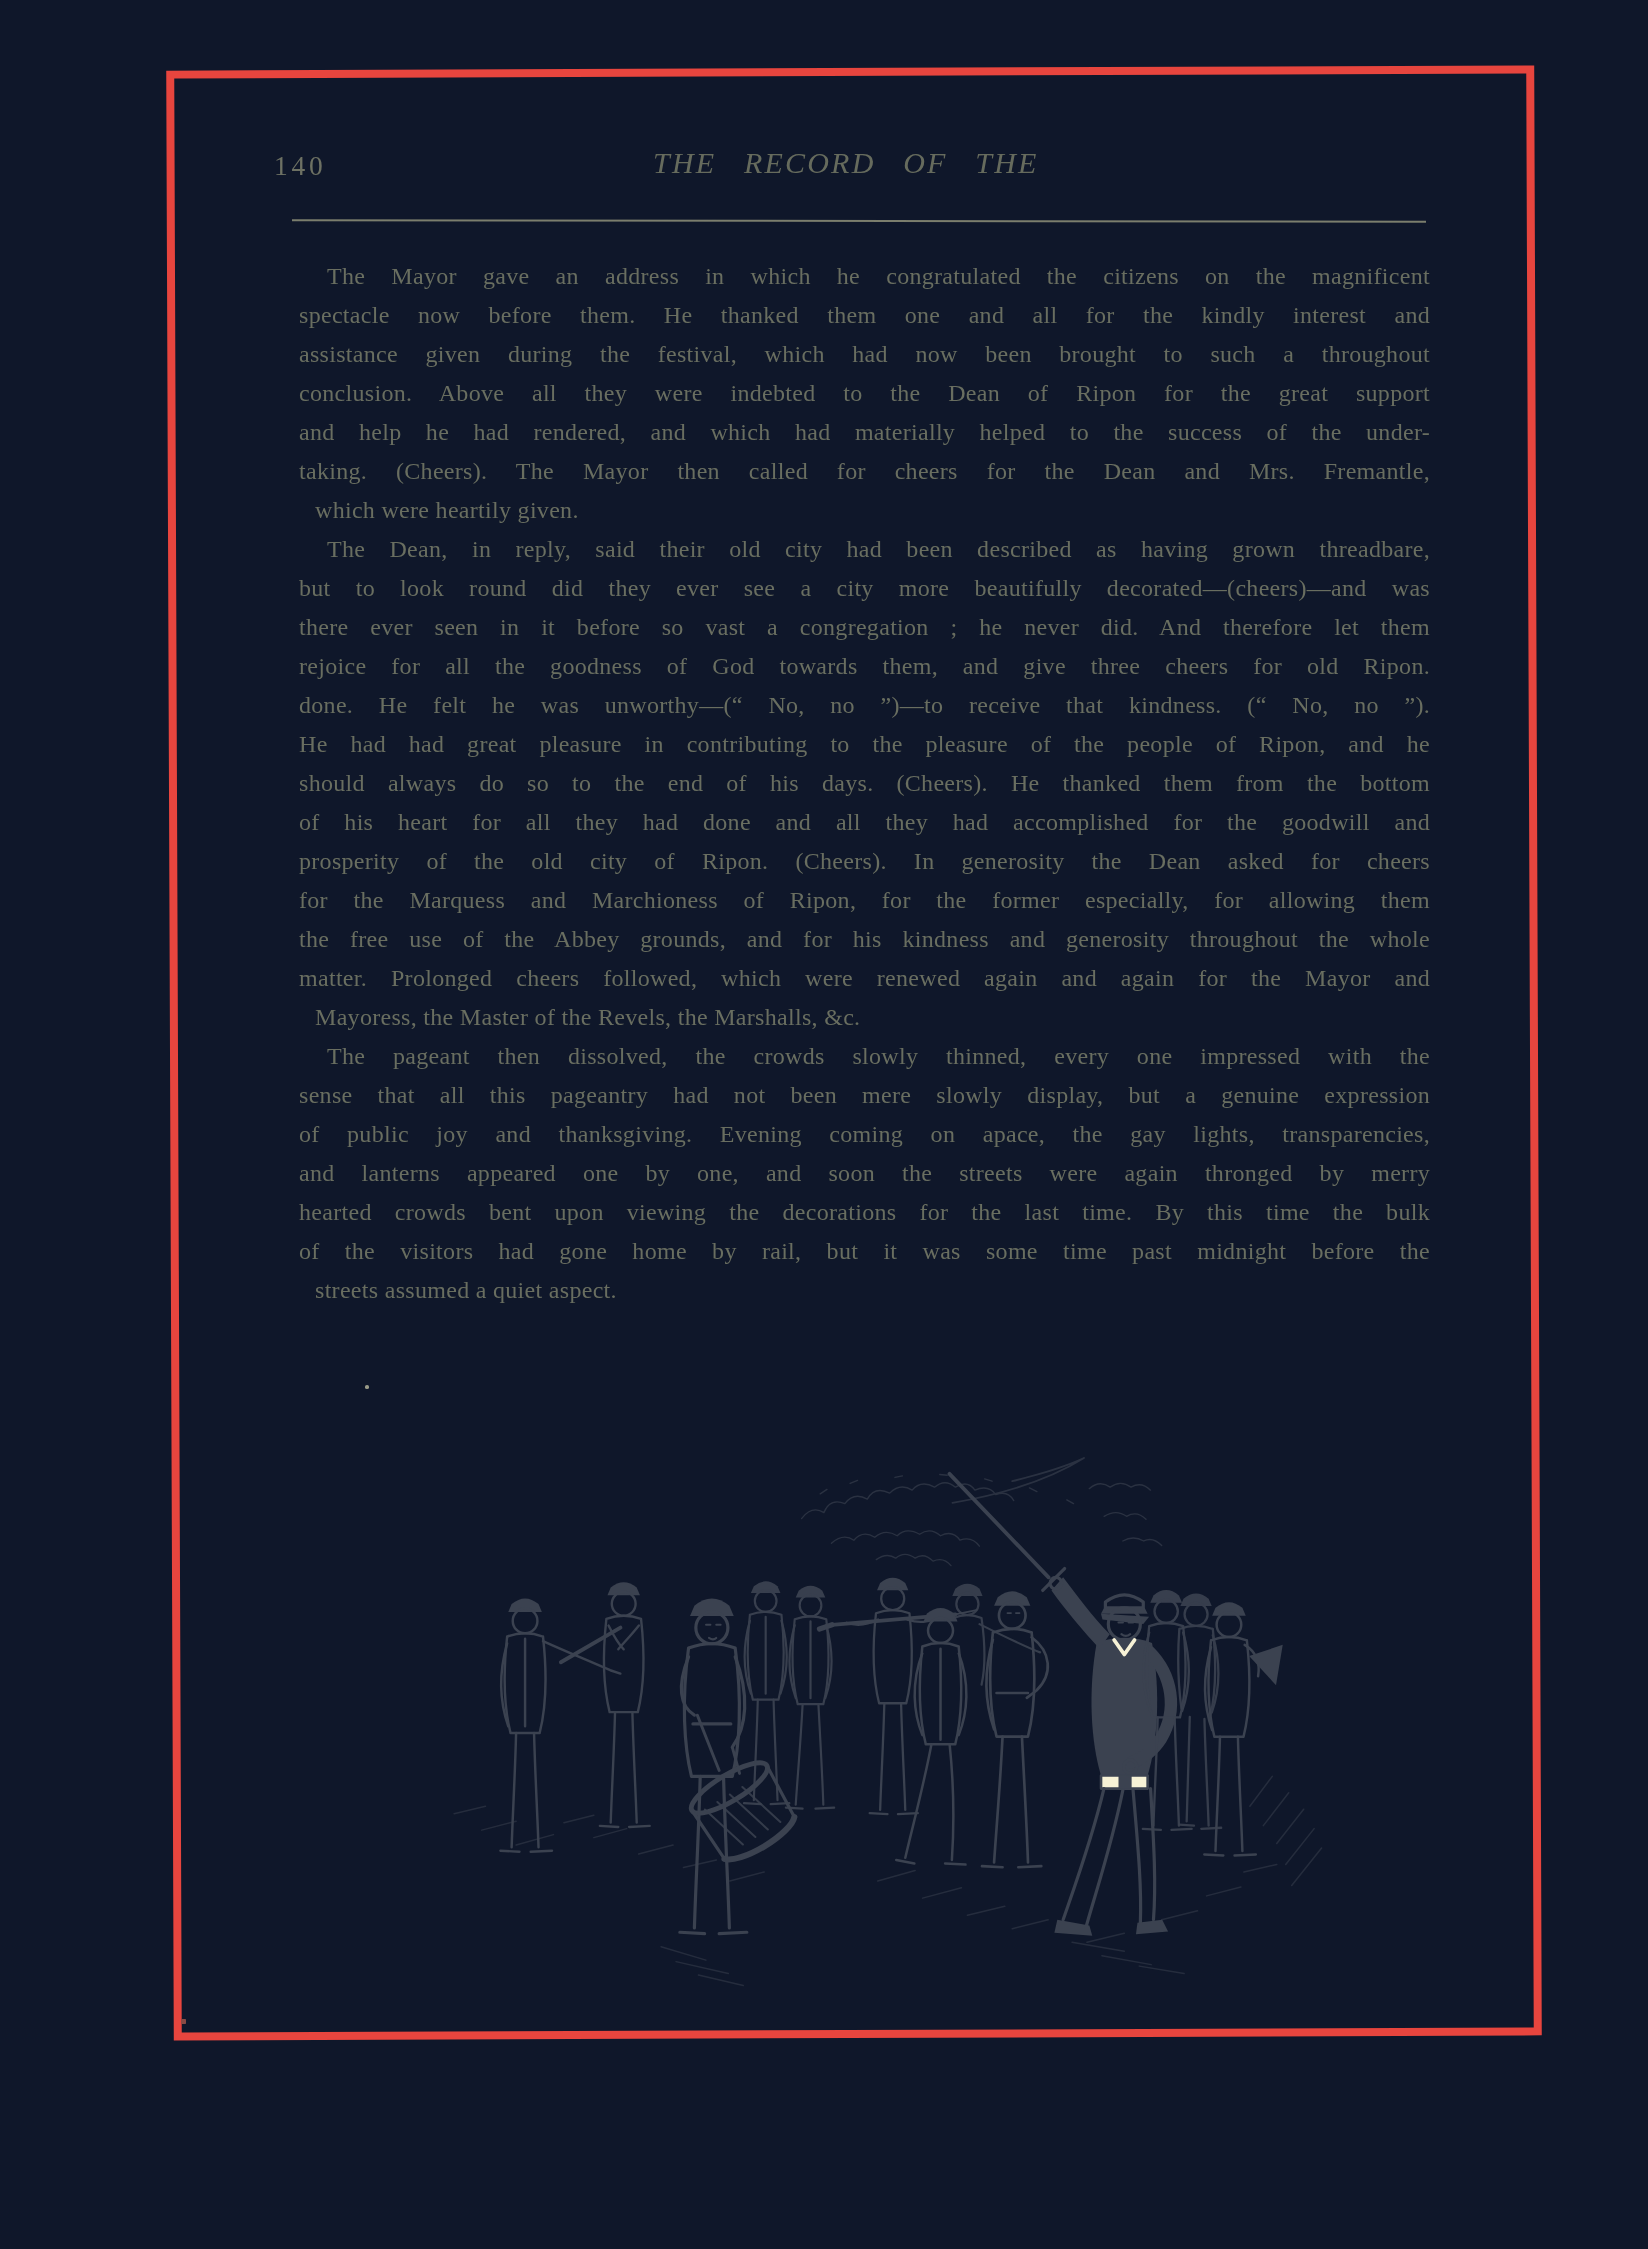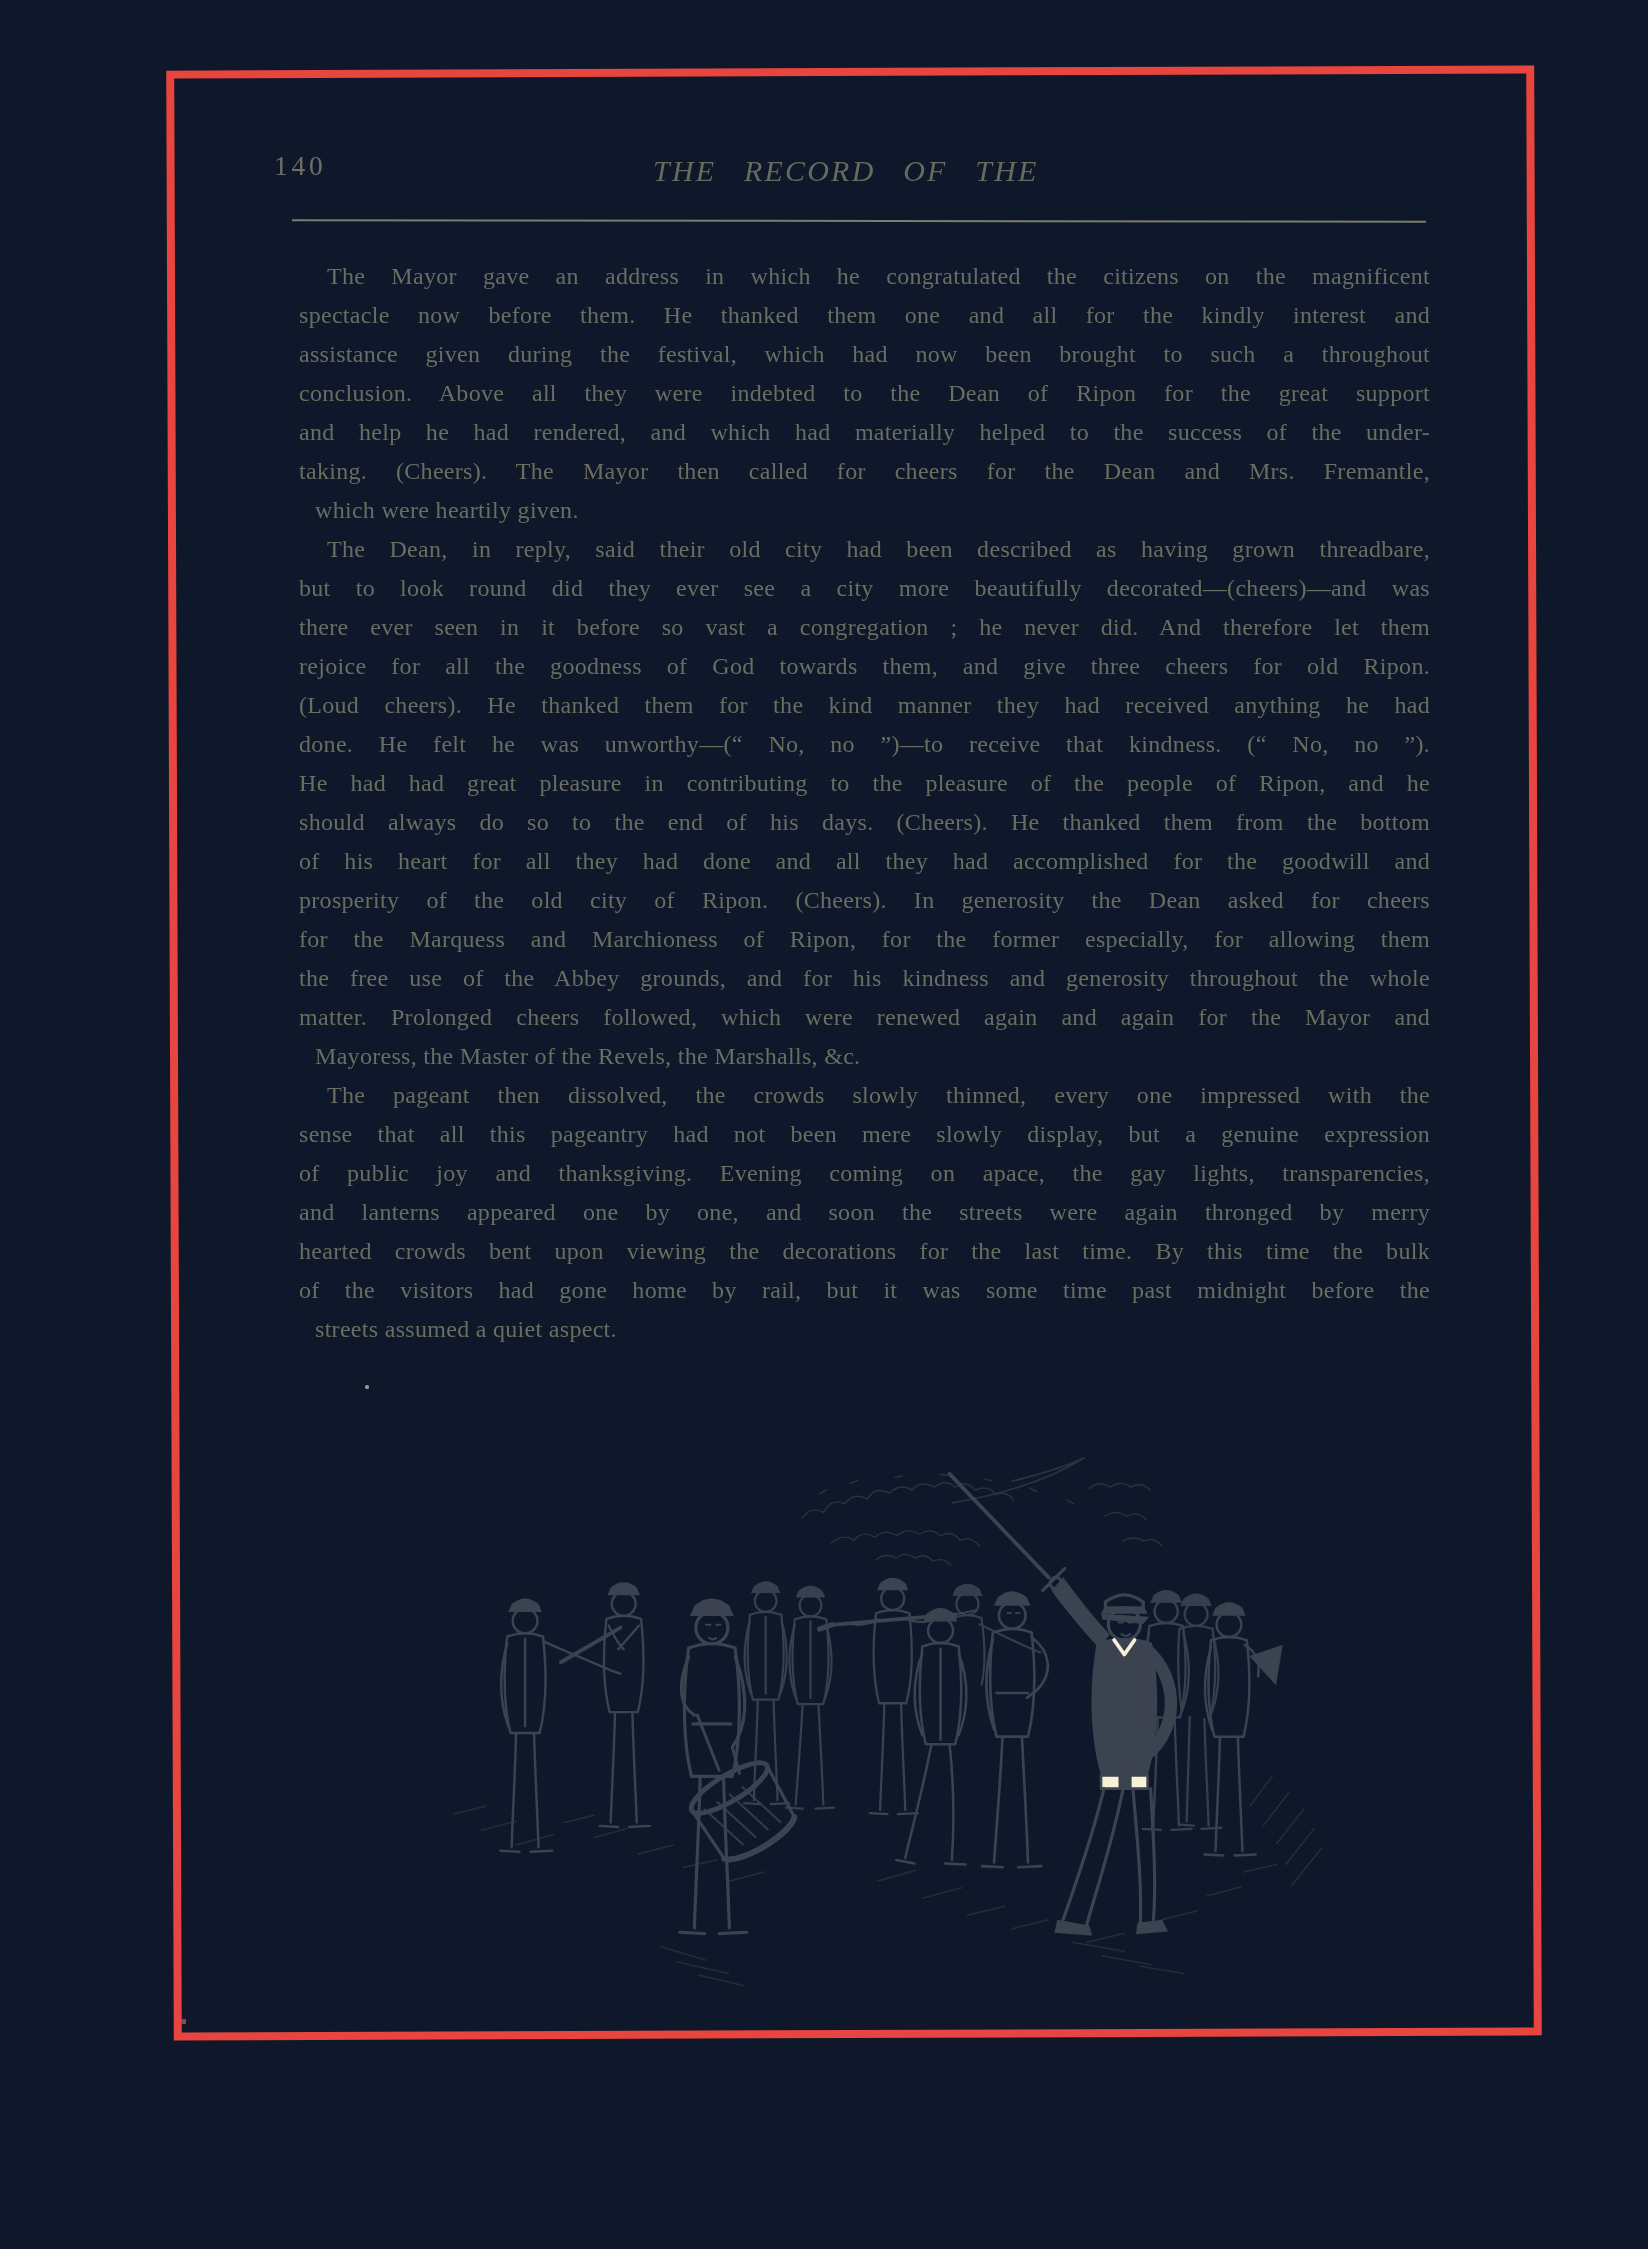--- a/index.html
+++ b/index.html
@@ -15,21 +15,21 @@
     border:8.2px solid #e7453e;box-sizing:border-box;
     transform:rotate(-0.22deg);transform-origin:50% 50%;
   }
   .page-number{
     position:absolute;left:274px;top:150px;
     font-size:27.5px;letter-spacing:3.7px;color:#6d7163;
   }
   .running-title{
     position:absolute;left:653px;top:146px;
     font-size:30px;font-style:italic;letter-spacing:2.2px;word-spacing:18px;
-    color:#666b5d;white-space:nowrap;margin-top:8px;
+    color:#666b5d;white-space:nowrap;
   }
   .header-rule{
     position:absolute;left:292px;top:220px;width:1134px;height:1.5px;
     background:#7b7e6d;transform:rotate(0.08deg);
   }
   .text-block{
     position:absolute;left:299px;top:257px;width:1131px;
     font-size:24px;line-height:39px;color:#696e60;
     letter-spacing:0.3px;
   }
@@ -65,21 +65,20 @@
         <div class="line">conclusion.  Above all they were indebted to the Dean of Ripon for the great support</div>
         <div class="line">and help he had rendered, and which had materially helped to the success of the under-</div>
         <div class="line">taking.  (Cheers).  The Mayor then called for cheers for the Dean and Mrs. Fremantle,</div>
         <div class="line last">which were heartily given.</div>
       </div>
       <div class="paragraph">
         <div class="line first">The Dean, in reply, said their old city had been described as having grown threadbare,</div>
         <div class="line">but to look round did they ever see a city more beautifully decorated—(cheers)—and was</div>
         <div class="line">there ever seen in it before so vast a congregation ; he never did.  And therefore let them</div>
         <div class="line">rejoice for all the goodness of God towards them, and give three cheers for old Ripon.</div>
-        <div class="line">(Loud cheers).  He thanked them for the kind manner they had received anything he had</div>
         <div class="line">done.  He felt he was unworthy—(“ No, no ”)—to receive that kindness.  (“ No, no ”).</div>
         <div class="line">He had had great pleasure in contributing to the pleasure of the people of Ripon, and he</div>
         <div class="line">should always do so to the end of his days.  (Cheers).  He thanked them from the bottom</div>
         <div class="line">of his heart for all they had done and all they had accomplished for the goodwill and</div>
         <div class="line">prosperity of the old city of Ripon.  (Cheers).  In generosity the Dean asked for cheers</div>
         <div class="line">for the Marquess and Marchioness of Ripon, for the former especially, for allowing them</div>
         <div class="line">the free use of the Abbey grounds, and for his kindness and generosity throughout the whole</div>
         <div class="line">matter.  Prolonged cheers followed, which were renewed again and again for the Mayor and</div>
         <div class="line last">Mayoress, the Master of the Revels, the Marshalls, &amp;c.</div>
       </div>

